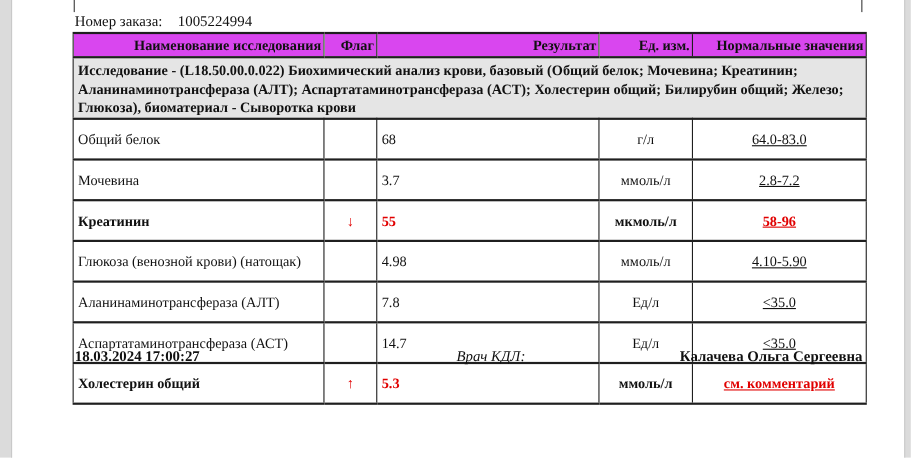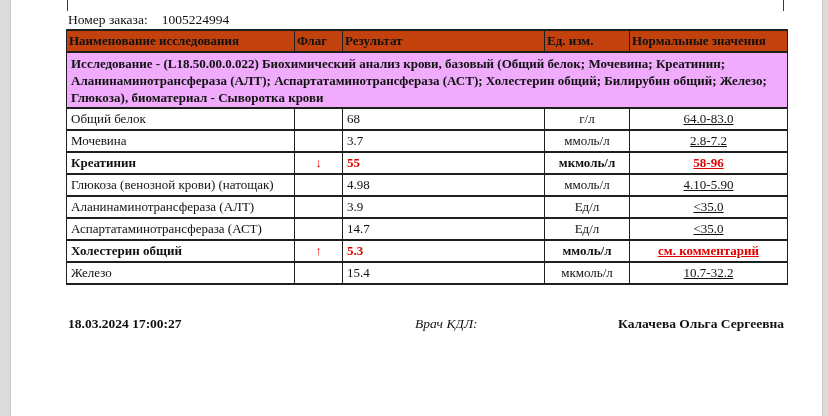--- a/index.html
+++ b/index.html
@@ -42,40 +42,40 @@
   table.report th, table.report td {
     border-left: 1px solid #1f1f1f;
     border-right: 1px solid #1f1f1f;
     border-top: 2px solid #1f1f1f;
     border-bottom: 2px solid #1f1f1f;
     font-size: 13px;
     padding: 2px 4px;
     overflow: hidden;
   }
   table.report thead th {
-    background: #c2410c;
+    background: #d946ef;
     font-weight: bold;
-    text-align: left;
+    text-align: right;
     height: 22px;
     padding: 2px 2px;
   }
   .col-name   { width: 228px; }
   .col-flag   { width: 48px;  }
   .col-result { width: 202px; }
   .col-unit   { width: 85px;  }
   .col-normal { width: 158px; }
 
   tr.desc-row td {
-    background: #f0abfc;
+    background: #e5e5e5;
     font-weight: bold;
     font-size: 13px;
     line-height: 17px;
     padding: 2px 4px 1px 4px;
   }
-  tbody tr.data-row { height: 22px; }
+  tbody tr.data-row { height: 37px; }
   td.c-name   { text-align: left; }
   td.c-flag   { text-align: center; }
   td.c-result { text-align: left; }
   td.c-unit   { text-align: center; }
   td.c-normal { text-align: center; text-decoration: underline; }
 
   tr.data-row.abnormal td.c-name,
   tr.data-row.abnormal td.c-unit { font-weight: bold; }
   tr.data-row.abnormal td.c-result,
   tr.data-row.abnormal td.c-normal,
@@ -152,45 +152,38 @@
       <tr class="data-row">
     <td class="c-name">Глюкоза (венозной крови) (натощак)</td>
     <td class="c-flag"></td>
     <td class="c-result">4.98</td>
     <td class="c-unit">ммоль/л</td>
     <td class="c-normal">4.10-5.90</td>
   </tr>
       <tr class="data-row">
     <td class="c-name">Аланинаминотрансфераза (АЛТ)</td>
     <td class="c-flag"></td>
-    <td class="c-result">3.9</td>
+    <td class="c-result">7.8</td>
     <td class="c-unit">Ед/л</td>
     <td class="c-normal">&lt;35.0</td>
   </tr>
       <tr class="data-row">
     <td class="c-name">Аспартатаминотрансфераза (АСТ)</td>
     <td class="c-flag"></td>
     <td class="c-result">14.7</td>
     <td class="c-unit">Ед/л</td>
     <td class="c-normal">&lt;35.0</td>
   </tr>
       <tr class="data-row abnormal">
     <td class="c-name">Холестерин общий</td>
     <td class="c-flag">↑</td>
     <td class="c-result">5.3</td>
     <td class="c-unit">ммоль/л</td>
     <td class="c-normal">см. комментарий</td>
   </tr>
-      <tr class="data-row">
-    <td class="c-name">Железо</td>
-    <td class="c-flag"></td>
-    <td class="c-result">15.4</td>
-    <td class="c-unit">мкмоль/л</td>
-    <td class="c-normal">10.7-32.2</td>
-  </tr>
     </tbody>
 </table>
 
 <div class="footer">
   <span class="f-date">18.03.2024 17:00:27</span>
   <span class="f-doctor-label">Врач КДЛ:</span>
   <span class="f-doctor-name">Калачева Ольга Сергеевна</span>
 </div>
 
 </body></html>

